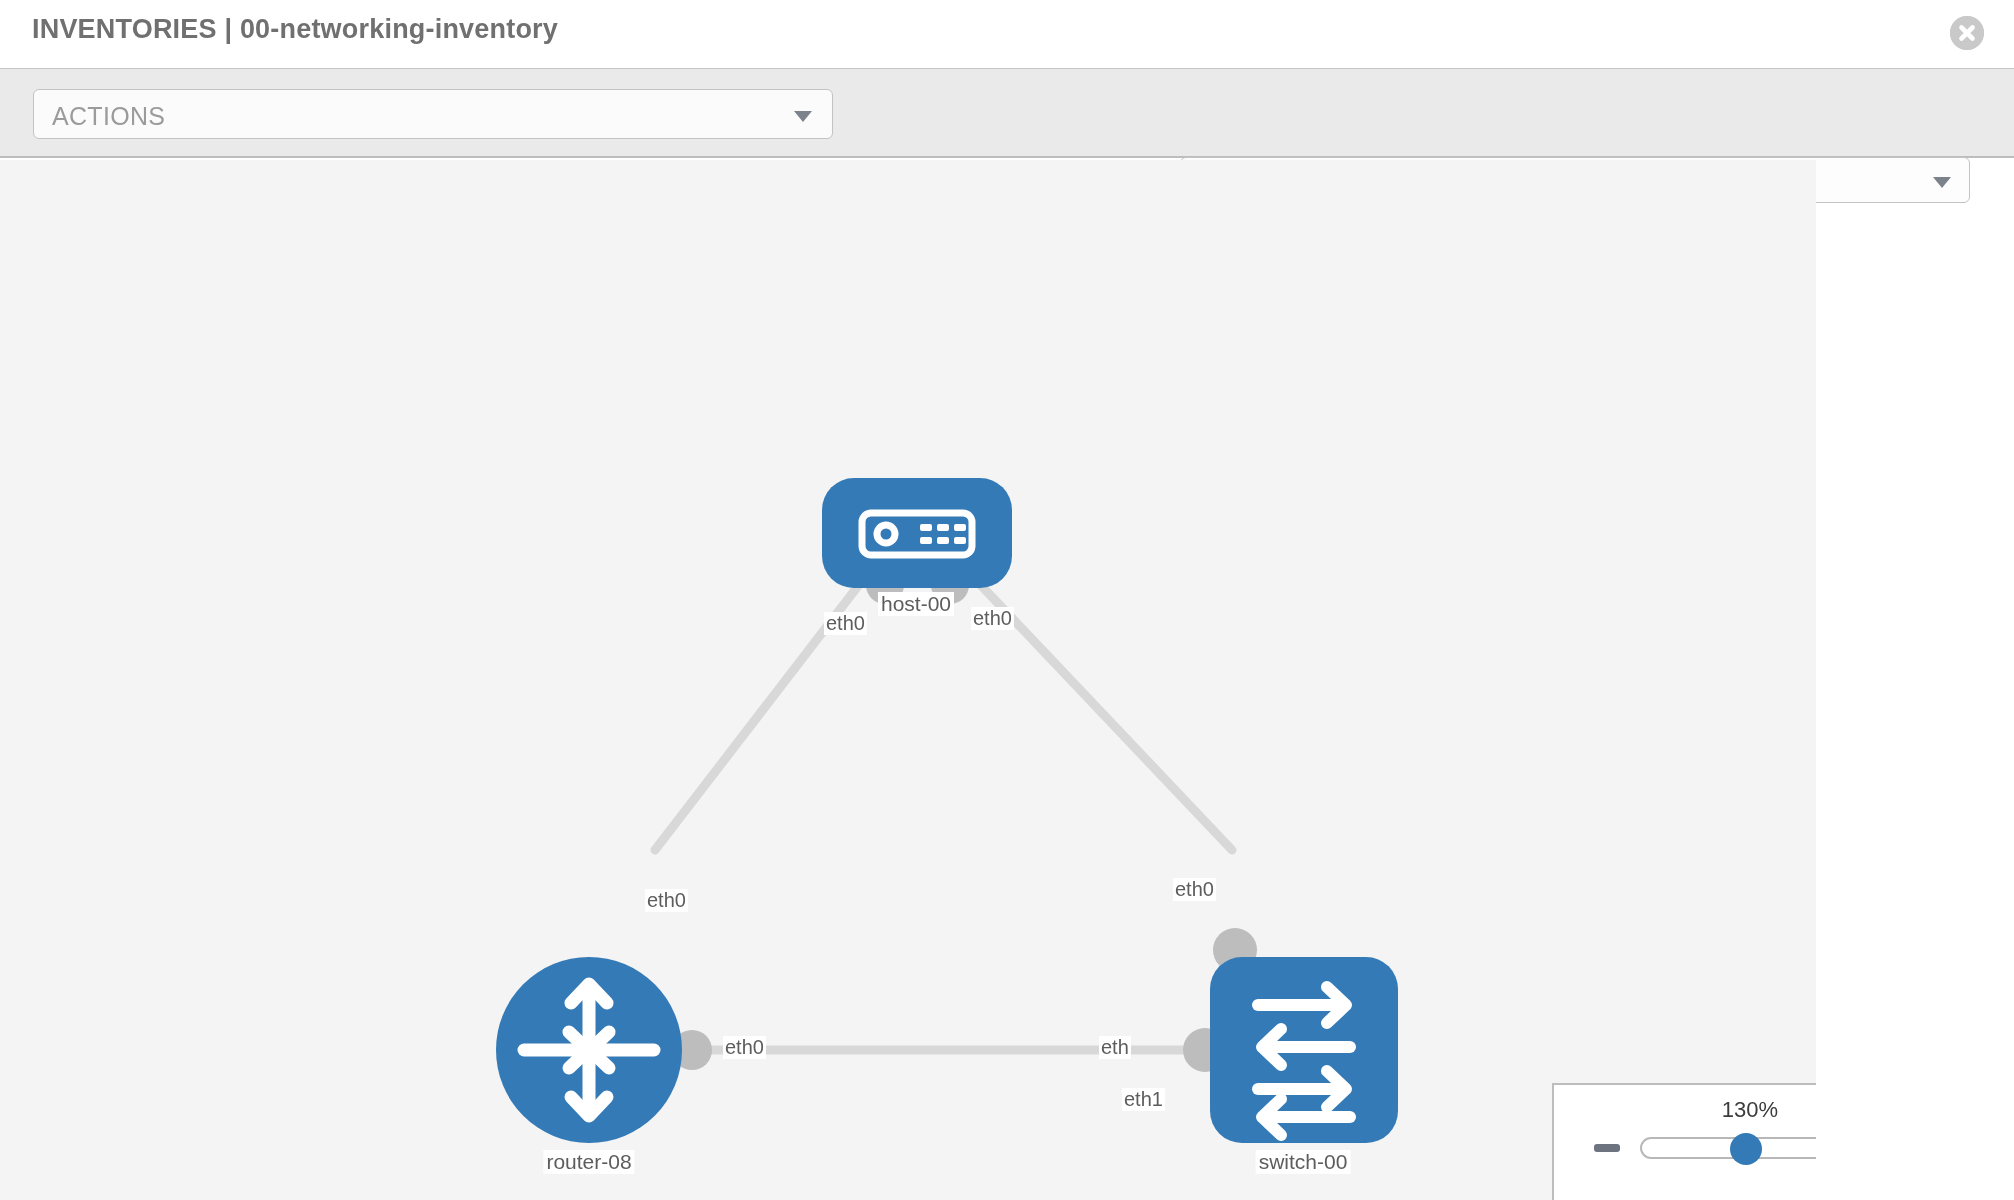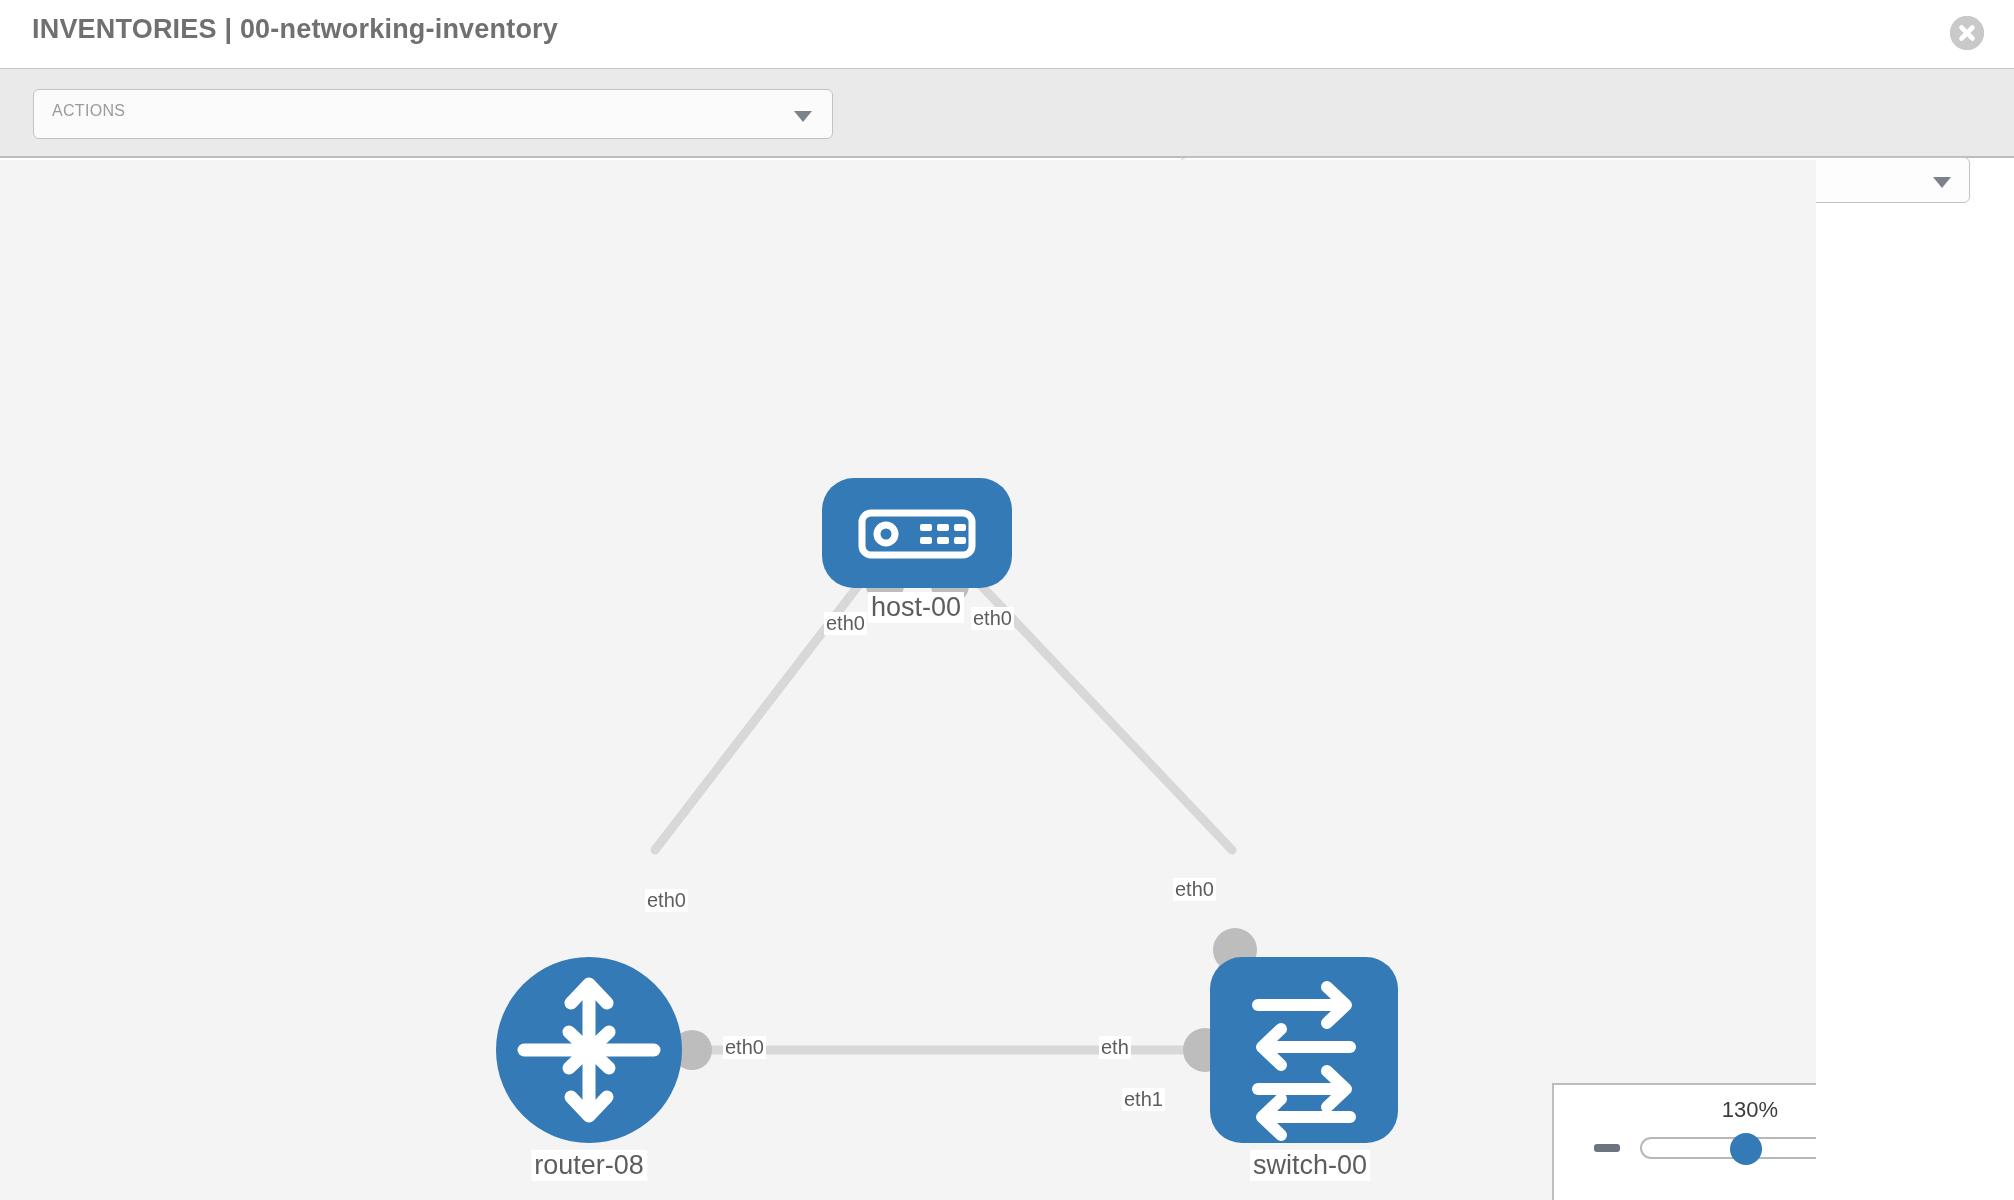--- a/index.html
+++ b/index.html
@@ -60,21 +60,21 @@
     left: 33px; top: 20px;
     width: 800px; height: 50px;
     background: #fbfbfb;
     border: 1px solid #c3c3c3;
     border-radius: 6px;
     cursor: pointer;
   }
   .actions-label {
     position: absolute;
     left: 18px; top: 12px;
-    font-size: 16px;
+    font-size: 25px;
     color: #9b9b9b;
     letter-spacing: 0.3px;
   }
   .caret {
     position: absolute;
     right: 20px; top: 21px;
     width: 0; height: 0;
     border-left: 9px solid transparent;
     border-right: 9px solid transparent;
     border-top: 11px solid #7b828c;
@@ -123,21 +123,21 @@
   }
   .topology-svg {
     position: absolute;
     left: 0; top: 0;
     width: 2014px; height: 1040px;
   }
 
   
   .node-label {
     position: absolute;
-    font-size: 27px;
+    font-size: 21px;
     color: #5d5d5d;
     background: #ffffff;
     padding: 0 3px;
     white-space: nowrap;
     transform: translateX(-50%);
     text-align: right;
   }
   .edge-label {
     position: absolute;
     font-size: 20px;
@@ -328,21 +328,21 @@
       <span class="edge-label" style="left:645px; top:729px;">eth0</span>
       <span class="edge-label" style="left:1173px;top:718px;">eth0</span>
       <span class="edge-label" style="left:723px; top:876px;">eth0</span>
       <span class="edge-label" style="left:1099px;top:876px;">eth</span>
       <span class="edge-label" style="left:1122px;top:928px;">eth1</span>
     </div>
 
     <div>
       <span class="node-label" style="left:916px; top:432px;">host-00</span>
       <span class="node-label" style="left:589px; top:990px;">router-08</span>
-      <span class="node-label" style="left:1303px;top:990px;margin-left:7px;">switch-00</span>
+      <span class="node-label" style="left:1303px;top:990px;">switch-00</span>
     </div>
 
     <div class="zoom-panel" style="top:923px;">
       <div class="zoom-pct">130%</div>
       <div class="zoom-minus"></div>
       <div class="zoom-track"></div>
       <div class="zoom-thumb"></div>
       <div class="zoom-plus"></div>
     </div>
 

